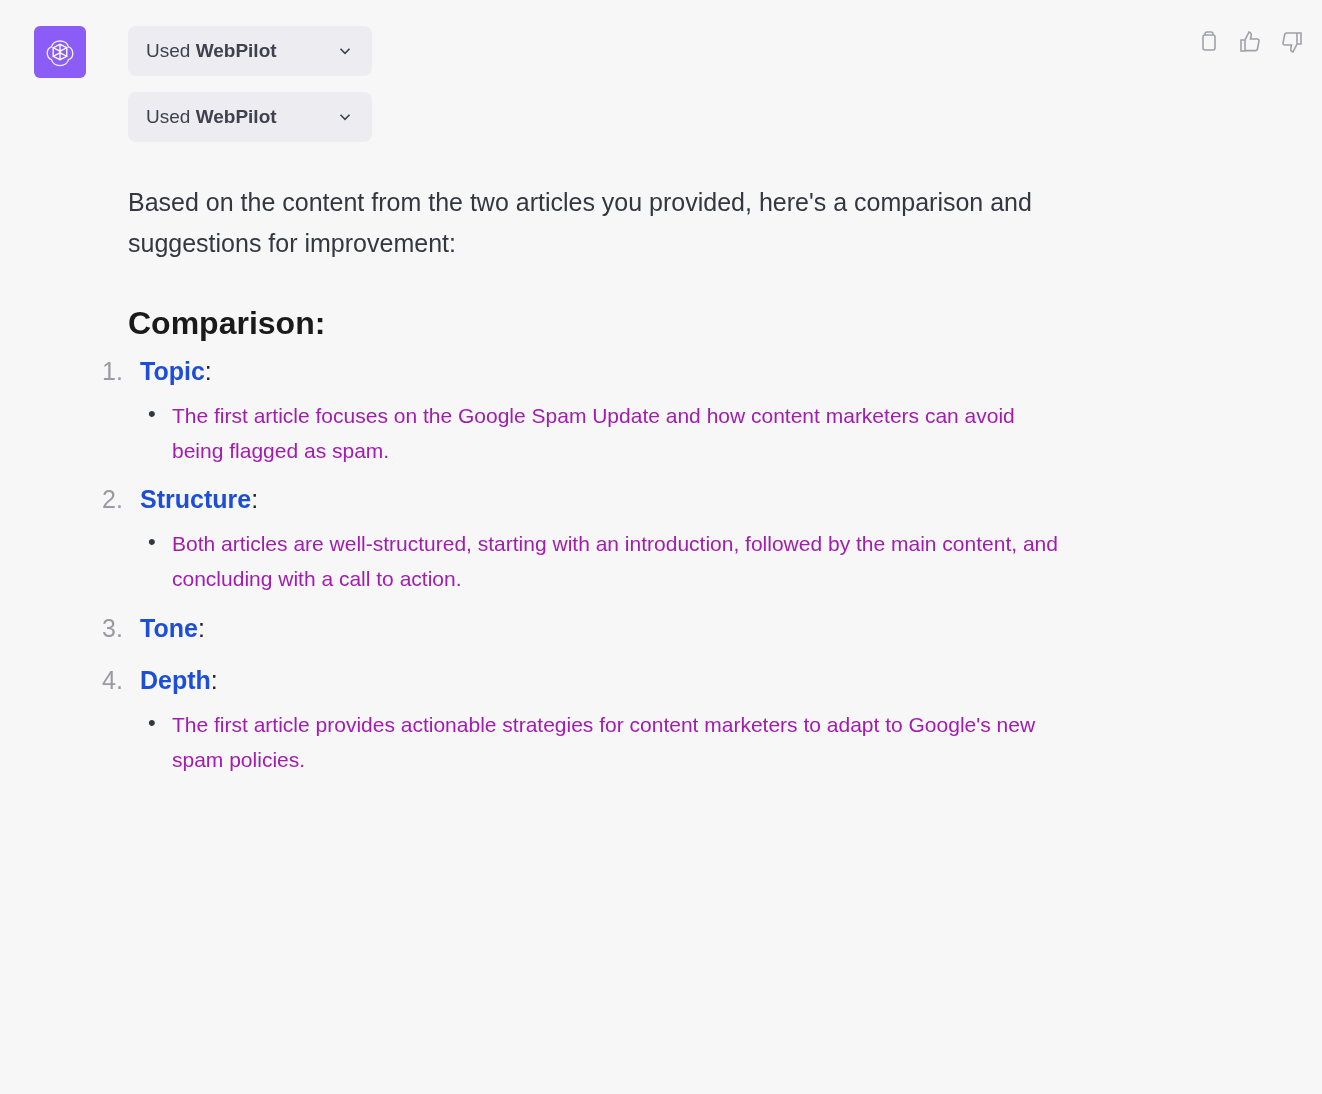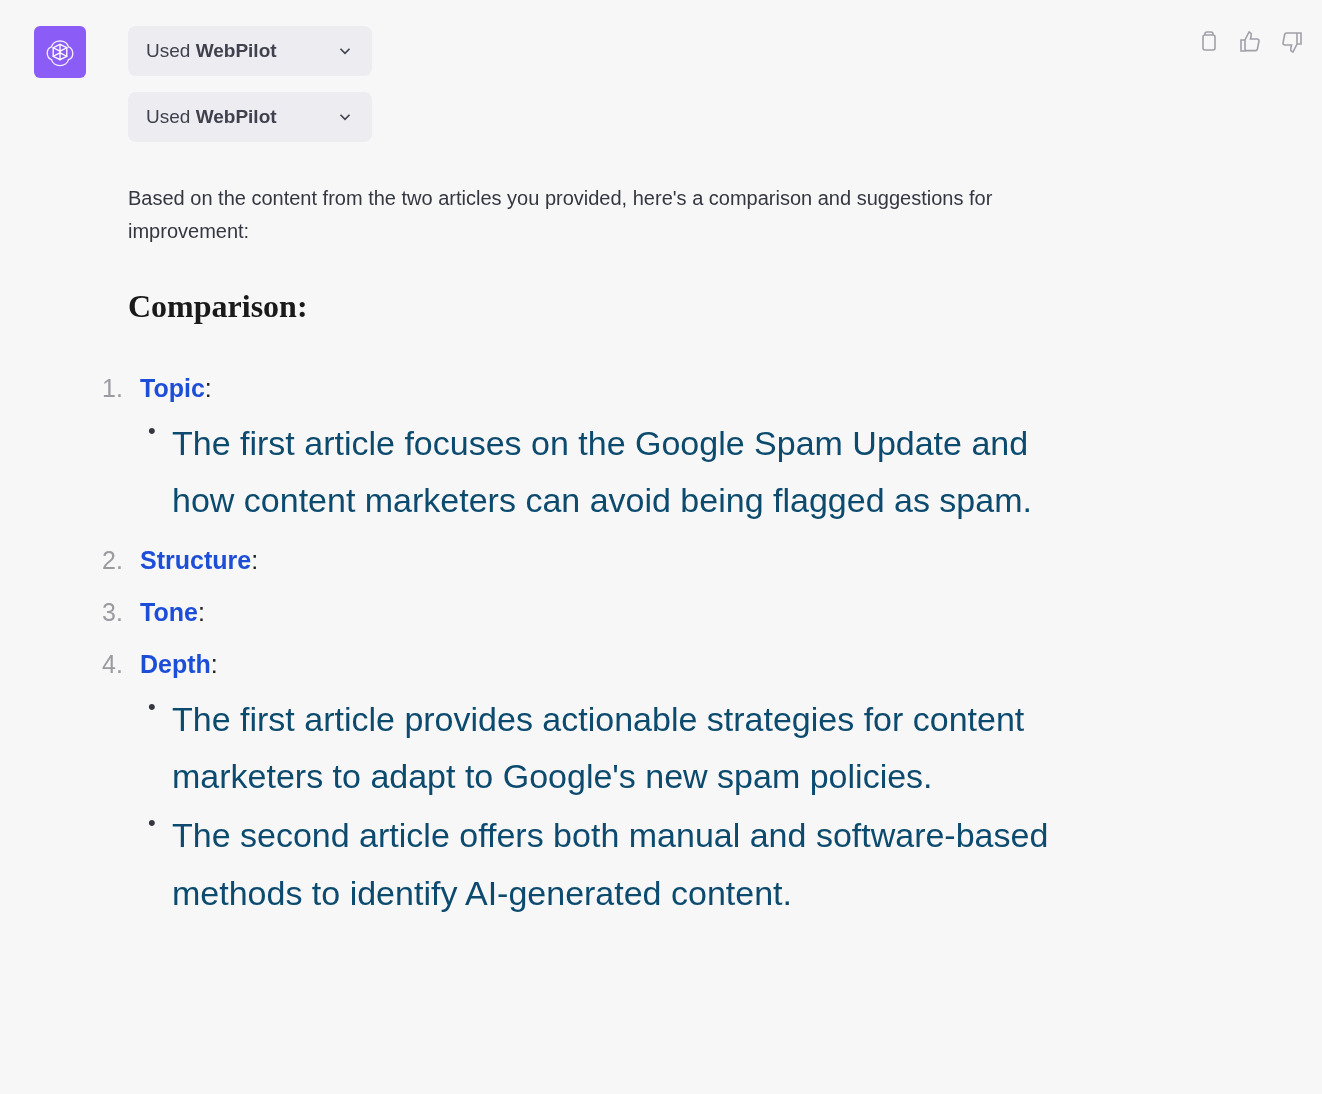--- a/index.html
+++ b/index.html
@@ -43,32 +43,31 @@
       padding: 14px 18px;
       margin-bottom: 16px;
       font-size: 19px;
       color: #40414f;
       min-width: 244px;
       cursor: pointer;
     }
     .plugin-chip .label .bold { font-weight: 700; }
     .plugin-chip .chev { margin-left: 40px; display: inline-flex; }
     .intro {
-      font-size: 20px;
+      font-size: 25px;
       line-height: 1.65;
       color: #353740;
       margin-top: 24px;
       margin-bottom: 40px;
     }
     h2.section {
       font-size: 32px;
       font-weight: 700;
       color: #1a1a1a;
-      margin-bottom: 42px;
-      font-family: Liberation Serif, serif;
+      margin-bottom: 8px;
     }
     ol.main-list {
       list-style: none;
       counter-reset: item;
       margin-left: -26px;
     }
     ol.main-list > li {
       counter-increment: item;
       font-size: 25px;
       line-height: 1.68;
@@ -85,23 +84,23 @@
       font-size: 25px;
     }
     ol.main-list > li .item-title { font-weight: 700; color: #1d4ed8; }
     ul.sub-list {
       list-style: none;
       margin-top: 6px;
     }
     ul.sub-list > li {
       position: relative;
       padding-left: 32px;
-      font-size: 34px;
+      font-size: 21px;
       line-height: 1.68;
-      color: #0c4a6e;
+      color: #a21caf;
       margin-bottom: 2px;
     }
     ul.sub-list > li::before {
       content: "•";
       position: absolute;
       left: 8px;
       top: -2px;
       font-size: 22px;
       color: #353740;
     }
@@ -196,30 +195,32 @@
 
       <li>
         <span class="item-title">Topic</span><span>:</span>
         <ul class="sub-list">
           <li>The first article focuses on the Google Spam Update and how content marketers can avoid being flagged as spam.</li>
         </ul>
       </li>
 
       <li>
         <span class="item-title">Structure</span><span>:</span>
+        <ul class="sub-list">
+          <li>Both articles are well-structured, starting with an introduction, followed by the main content, and concluding with a call to action.</li>
+        </ul>
       </li>
 
       <li>
         <span class="item-title">Tone</span><span>:</span>
       </li>
 
       <li>
         <span class="item-title">Depth</span><span>:</span>
         <ul class="sub-list">
           <li>The first article provides actionable strategies for content marketers to adapt to Google's new spam policies.</li>
-          <li>The second article offers both manual and software-based methods to identify AI-generated content.</li>
         </ul>
       </li>
 
     </ol>
 
   </div>
 </div>
 
 </body></html>

